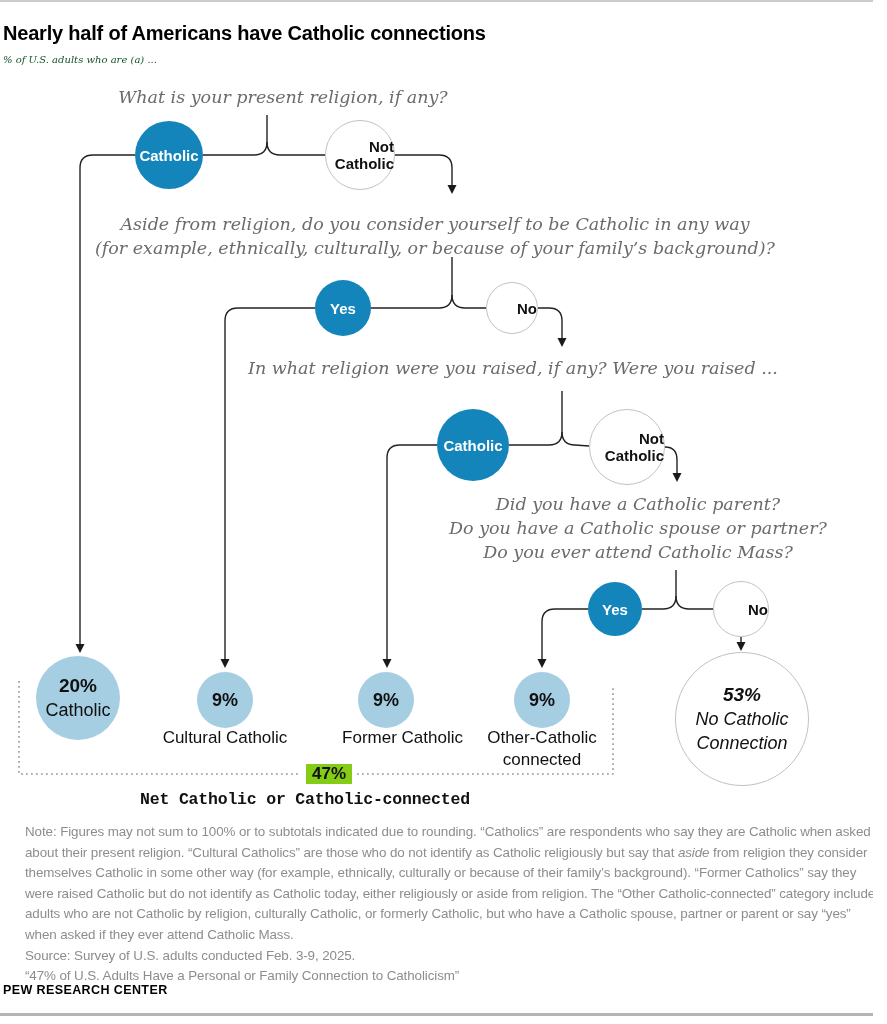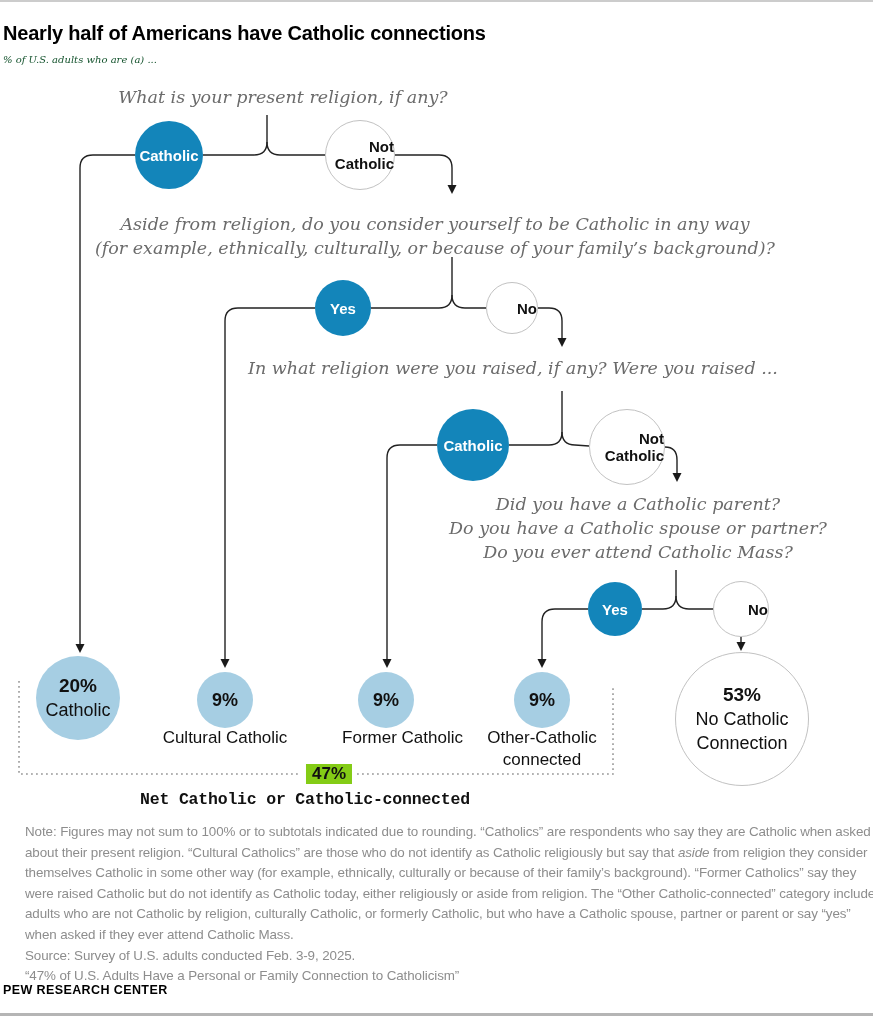--- a/index.html
+++ b/index.html
@@ -35,21 +35,21 @@
   .node.blue{background:var(--node-blue);color:#ffffff;}
   .node.white{background:#ffffff;border:1px solid #c2c2c2;color:#111111;align-items:flex-end;}
   .result{
     position:absolute;border-radius:50%;display:flex;flex-direction:column;align-items:center;
     justify-content:center;text-align:center;z-index:2;box-sizing:border-box;background:var(--light-blue);
     color:#111111;
   }
   .result .pct{font-weight:bold;font-size:18px;line-height:23px;}
   .result .pct.big{font-size:19px;line-height:24px;}
   .result .name{font-size:18px;line-height:24px;}
-  .result.outline{background:#ffffff;border:1px solid #c2c2c2;}
+  .result.outline{background:#ffffff;border:1px solid #c2c2c2;font-style:italic;}
   .result-label{
     position:absolute;transform:translateX(-50%);text-align:center;font-size:17px;color:#111111;
     line-height:22px;white-space:nowrap;z-index:2;
   }
   .bracket-pct{
     position:absolute;transform:translate(-50%,-50%);font-size:17px;font-weight:bold;color:#111;
     background:#84cc16;padding:0 6px;z-index:2;white-space:nowrap;
   }
   .bracket-label{
     position:absolute;transform:translate(-50%,-50%);font-size:16.5px;font-weight:bold;color:#111;

